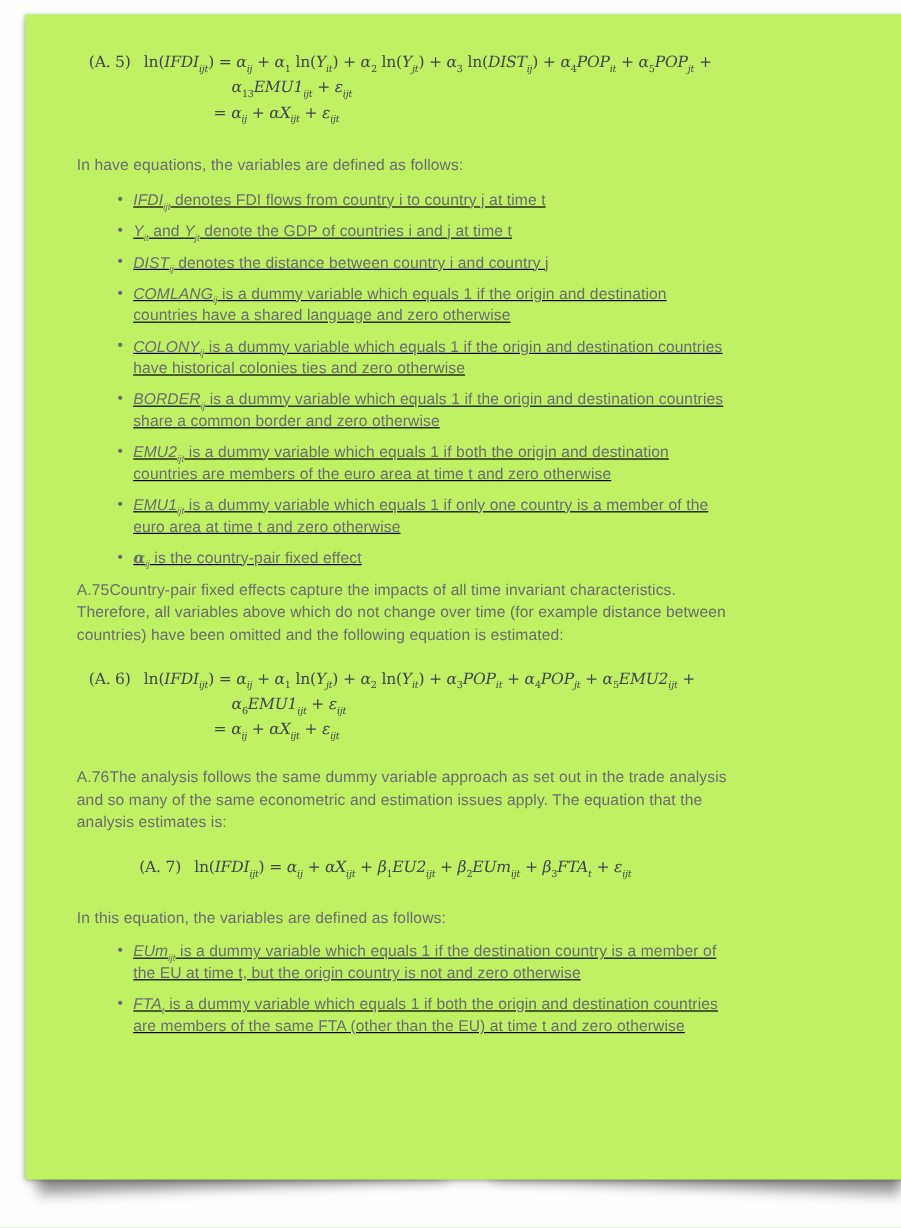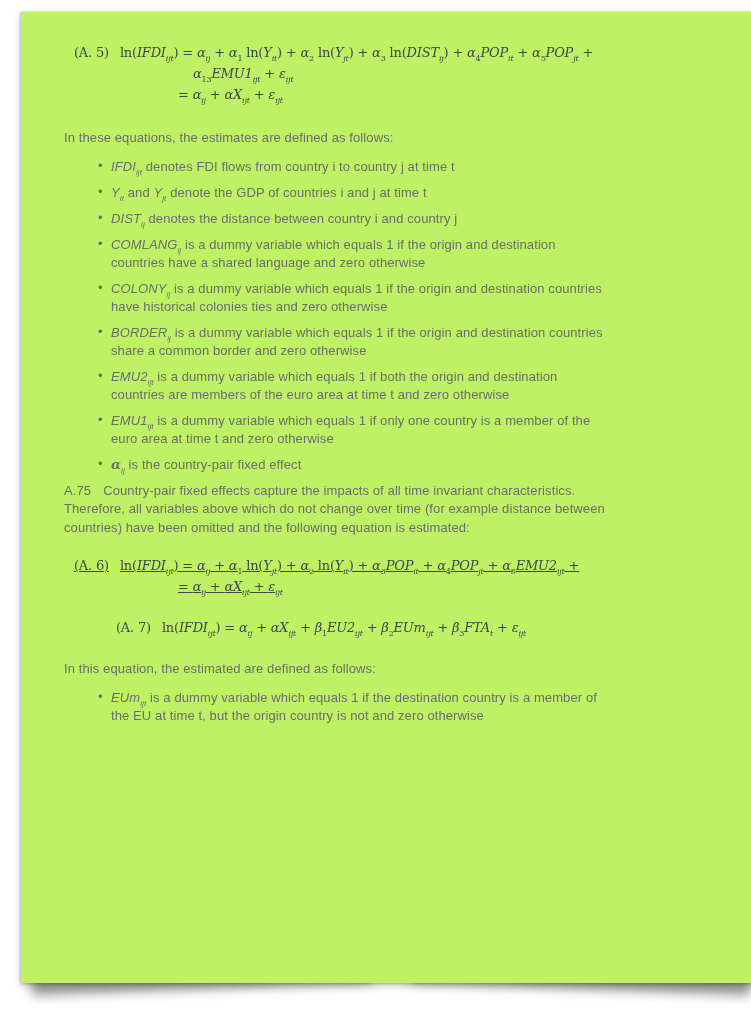--- a/index.html
+++ b/index.html
@@ -25,23 +25,23 @@
   .page::after  { right: 10px; transform: rotate(2.2deg); }
 
   .content { padding: 30px 36px 0 43px; }
 
   .body-text {
     color: #6a6c6f; font-size: 13px; line-height: 18.5px;
     margin: 0; letter-spacing: 0.1px;
   }
   .intro { margin: 0 0 10px 0; }
   .para  { margin: 4px 0 18px 0; }
-  .para-num { margin-right: 12px; }
+  .para-num { margin-right: 0; }
 
-  .bullet-list { list-style: none; margin: 0; padding: 0 0 0 34px; }
+  .bullet-list { list-style: none; margin: 0; padding: 0 0 0 34px; text-decoration: underline; }
   .bullet-list li {
     position: relative; padding-left: 13px;
     color: #6a6c6f; font-size: 13px; line-height: 18px;
     margin-bottom: 8px; max-width: 592px; letter-spacing: 0.1px;
   }
   .bullet-list li::before {
     content: "\2022"; position: absolute; left: 0; top: -1px;
     color: #6a6c6f; font-size: 13px;
   }
   li i { font-style: italic; }
@@ -54,38 +54,38 @@
 
   .equation {
     font-family: "DejaVu Serif", serif;
     color: #3f454d; font-size: 13px; line-height: 21px;
     letter-spacing: -0.2px; white-space: nowrap;
     margin: 0 0 24px 10px;
   }
   .equation .eq-label { margin-right: 11px; font-style: normal; }
   .eq-line.cont  { padding-left: 119px; }
   .eq-line.final { padding-left: 104px; }
-  .equation.a6 { margin-top: 0; margin-bottom: 20px; text-decoration: underline; }
+  .equation.a6 { margin-top: 0; margin-bottom: 20px; }
   .equation.a7 { margin: 18px 0 22px 52px; }
 </style>
 </head>
 <body>
 
 <div class="page">
   <div class="content">
 
     <div class="equation">
       <div class="eq-line first">
         <span class="eq-label">(A. 5)</span><span class="eq-body">ln(<i>IFDI</i><sub><i>ijt</i></sub>) = <i>α</i><sub><i>ij</i></sub> + <i>α</i><sub>1</sub> ln(<i>Y</i><sub><i>it</i></sub>) + <i>α</i><sub>2</sub> ln(<i>Y</i><sub><i>jt</i></sub>) + <i>α</i><sub>3</sub> ln(<i>DIST</i><sub><i>ij</i></sub>) + <i>α</i><sub>4</sub><i>POP</i><sub><i>it</i></sub> + <i>α</i><sub>5</sub><i>POP</i><sub><i>jt</i></sub> +</span>
       </div>
       <div class="eq-line cont"><i>α</i><sub>13</sub><i>EMU1</i><sub><i>ijt</i></sub> + <i>ε</i><sub><i>ijt</i></sub></div>
       <div class="eq-line final">= <i>α</i><sub><i>ij</i></sub> + <i>αX</i><sub><i>ijt</i></sub> + <i>ε</i><sub><i>ijt</i></sub></div>
     </div>
 
-    <p class="body-text intro">In these equations, the estimates are defined as follows:</p>
+    <p class="body-text intro">In have equations, the variables are defined as follows:</p>
 
     <ul class="bullet-list">
         <li><i>IFDI</i><sub><i>ijt</i></sub> denotes FDI flows from country i to country j at time t</li>
         <li><i>Y</i><sub><i>it</i></sub> and <i>Y</i><sub><i>jt</i></sub> denote the GDP of countries i and j at time t</li>
         <li><i>DIST</i><sub><i>ij</i></sub> denotes the distance between country i and country j</li>
         <li><i>COMLANG</i><sub><i>ij</i></sub> is a dummy variable which equals 1 if the origin and destination<br>countries have a shared language and zero otherwise</li>
         <li><i>COLONY</i><sub><i>ij</i></sub> is a dummy variable which equals 1 if the origin and destination countries<br>have historical colonies ties and zero otherwise</li>
         <li><i>BORDER</i><sub><i>ij</i></sub> is a dummy variable which equals 1 if the origin and destination countries<br>share a common border and zero otherwise</li>
         <li><i>EMU2</i><sub><i>ijt</i></sub> is a dummy variable which equals 1 if both the origin and destination<br>countries are members of the euro area at time t and zero otherwise</li>
         <li><i>EMU1</i><sub><i>ijt</i></sub> is a dummy variable which equals 1 if only one country is a member of the<br>euro area at time t and zero otherwise</li>
@@ -93,30 +93,35 @@
       </ul>
 
     <p class="body-text para">
       <span class="para-num">A.75</span><span>Country-pair fixed effects capture the impacts of all time invariant characteristics.<br>Therefore, all variables above which do not change over time (for example distance between<br>countries) have been omitted and the following equation is estimated:</span>
     </p>
 
     <div class="equation a6">
       <div class="eq-line first">
         <span class="eq-label">(A. 6)</span><span class="eq-body">ln(<i>IFDI</i><sub><i>ijt</i></sub>) = <i>α</i><sub><i>ij</i></sub> + <i>α</i><sub>1</sub> ln(<i>Y</i><sub><i>jt</i></sub>) + <i>α</i><sub>2</sub> ln(<i>Y</i><sub><i>it</i></sub>) + <i>α</i><sub>3</sub><i>POP</i><sub><i>it</i></sub> + <i>α</i><sub>4</sub><i>POP</i><sub><i>jt</i></sub> + <i>α</i><sub>5</sub><i>EMU2</i><sub><i>ijt</i></sub> +</span>
       </div>
+      <div class="eq-line cont"><i>α</i><sub>6</sub><i>EMU1</i><sub><i>ijt</i></sub> + <i>ε</i><sub><i>ijt</i></sub></div>
       <div class="eq-line final">= <i>α</i><sub><i>ij</i></sub> + <i>αX</i><sub><i>ijt</i></sub> + <i>ε</i><sub><i>ijt</i></sub></div>
     </div>
 
+    <p class="body-text para">
+      <span class="para-num">A.76</span><span>The analysis follows the same dummy variable approach as set out in the trade analysis<br>and so many of the same econometric and estimation issues apply. The equation that the<br>analysis estimates is:</span>
+    </p>
 
     <div class="equation a7">
       <div class="eq-line first">
         <span class="eq-label">(A. 7)</span><span class="eq-body">ln(<i>IFDI</i><sub><i>ijt</i></sub>) = <i>α</i><sub><i>ij</i></sub> + <i>αX</i><sub><i>ijt</i></sub> + <i>β</i><sub>1</sub><i>EU2</i><sub><i>ijt</i></sub> + <i>β</i><sub>2</sub><i>EUm</i><sub><i>ijt</i></sub> + <i>β</i><sub>3</sub><i>FTA</i><sub><i>t</i></sub> + <i>ε</i><sub><i>ijt</i></sub></span>
       </div>
     </div>
 
-    <p class="body-text intro">In this equation, the estimated are defined as follows:</p>
+    <p class="body-text intro">In this equation, the variables are defined as follows:</p>
 
     <ul class="bullet-list">
         <li><i>EUm</i><sub><i>ijt</i></sub> is a dummy variable which equals 1 if the destination country is a member of<br>the EU at time t, but the origin country is not and zero otherwise</li>
+        <li><i>FTA</i><sub><i>t</i></sub> is a dummy variable which equals 1 if both the origin and destination countries<br>are members of the same FTA (other than the EU) at time t and zero otherwise</li>
       </ul>
 
   </div>
 </div>
 
 </body></html>

